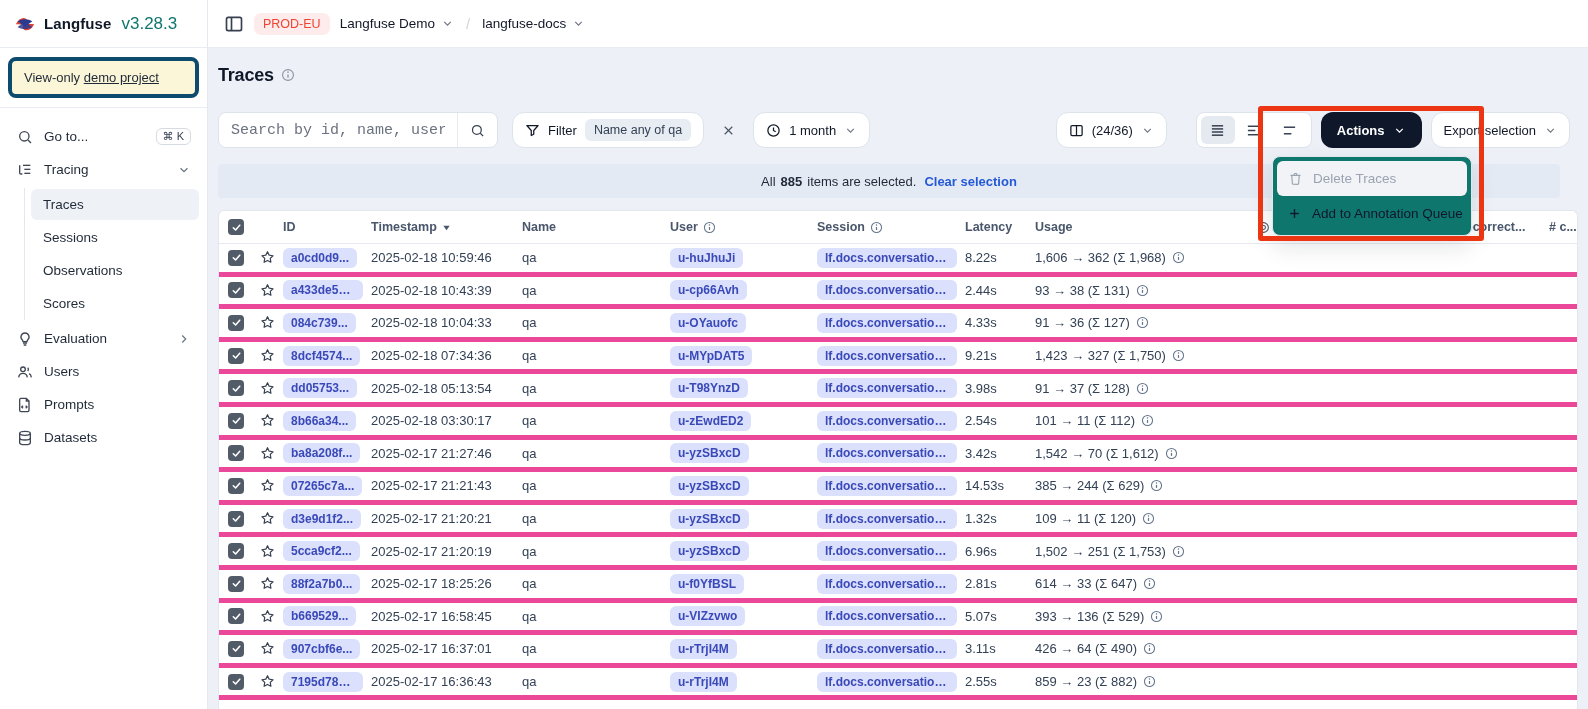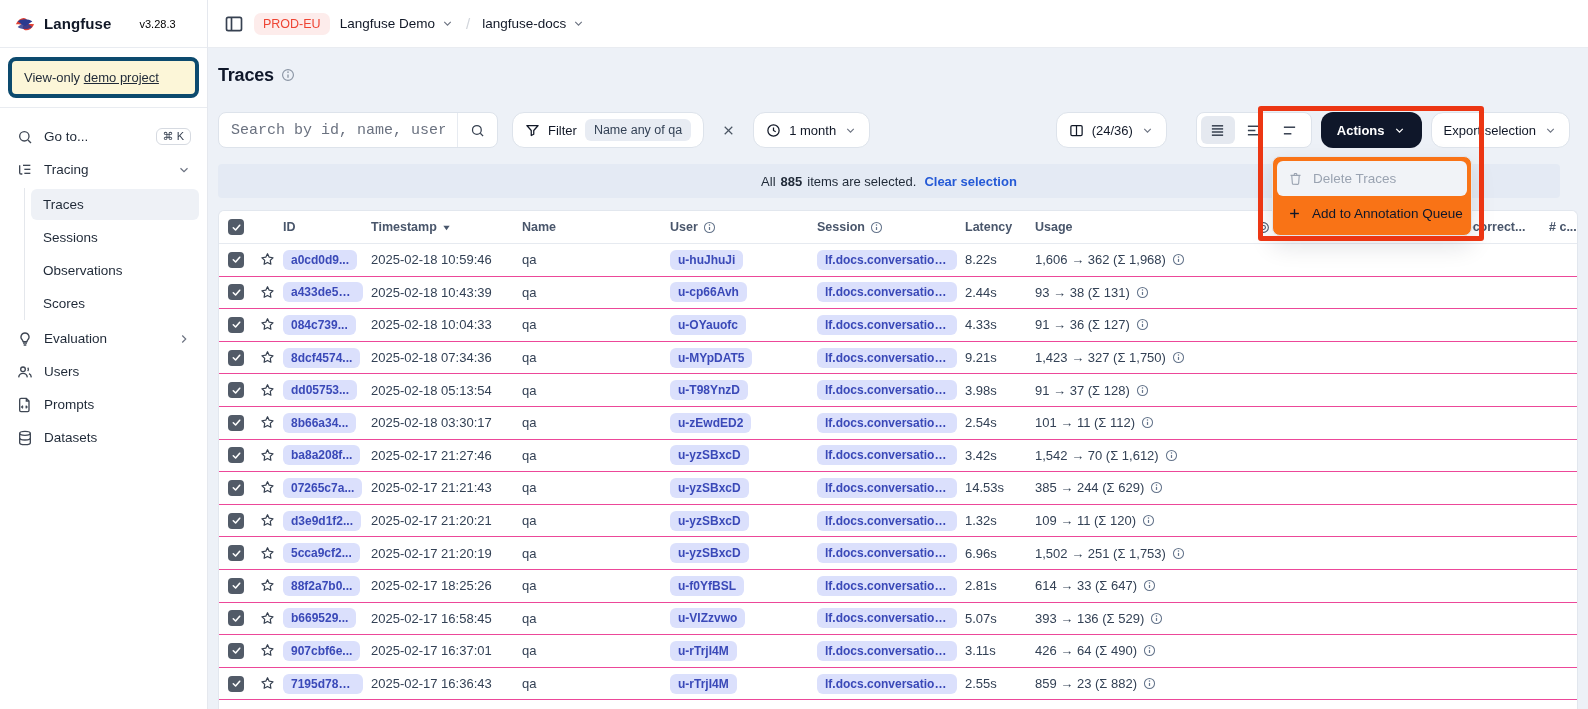--- a/index.html
+++ b/index.html
@@ -5,21 +5,21 @@
   * { margin:0; padding:0; box-sizing:border-box; }
   html,body { width:1588px; height:709px; overflow:hidden; }
   body { font-family:"Liberation Sans","DejaVu Sans",sans-serif; font-size:13px; color:#1f2937; background:#fff; position:relative; }
   .app { display:flex; width:1588px; height:709px; }
 
   
   .sidebar { width:208px; min-width:208px; background:#fff; border-right:1px solid #e5e8ee; display:flex; flex-direction:column; }
   .logo-row { height:48px; display:flex; align-items:center; gap:8px; padding:0 14px; border-bottom:1px solid #e9ecf1; }
   .logo-mark { width:22px; height:18px; }
   .brand { font-weight:700; font-size:15px; color:#111827; letter-spacing:.1px; }
-  .version { font-size:11px; color:#000000; margin-left:20px; }
+  .version { font-size:17px; color:#0f766e; margin-left:2px; }
   .viewonly-wrap { padding:9px 8px; border-bottom:1px solid #e9ecf1; }
   .viewonly { background:#fcf6d8; border:4px solid #0c4a6e; border-radius:8px; padding:9px 12px; font-size:13px; color:#1f2937; }
   .viewonly a { color:#1f2937; text-decoration:underline; cursor:pointer; }
   .nav { padding:12px 8px; display:flex; flex-direction:column; }
   .nav-item { height:33px; display:flex; align-items:center; gap:10px; padding:0 8px; border-radius:6px; font-size:13.5px; color:#1f2937; cursor:pointer; }
   .nav-item .ni { width:18px; height:18px; display:flex; align-items:center; justify-content:center; color:#3f4754; }
   .nav-item .trail { margin-left:auto; color:#6b7280; display:flex; align-items:center; }
   .kbd { margin-left:auto; border:1px solid #d6dae1; border-radius:6px; padding:1px 6px; font-size:11px; color:#374151; background:#fff; }
   .sub-wrap { margin:2px 0 2px 16px; border-left:1px solid #e4e7ec; padding-left:6px; display:flex; flex-direction:column; }
   .sub-item { height:31px; display:flex; align-items:center; padding:0 12px; border-radius:6px; font-size:13.5px; color:#1f2937; cursor:pointer; margin:1px 0; }
@@ -57,31 +57,31 @@
 
   .banner { margin-top:16px; margin-right:18px; height:34px; background:#e4eaf4; border-radius:4px; display:flex; align-items:center; justify-content:center; gap:5px; font-size:13px; color:#1f2937; }
   .banner b { font-weight:700; }
   .banner a { color:#2459d6; font-weight:700; cursor:pointer; text-decoration:none; margin-left:3px; }
 
   
   .table-card { margin-top:12px; background:#fff; border:1px solid #e2e7ee; border-bottom:0; border-radius:6px 6px 0 0; overflow:hidden; flex:1; }
   .trow { display:grid; grid-template-columns:34px 28px 88px 151px 148px 147px 148px 70px 222px 142px 150px 80px; align-items:center; }
   .thead { height:33px; border-bottom:1px solid #e6eaf0; color:#49566b; font-size:12.5px; font-weight:600; }
   .th { display:flex; align-items:center; gap:5px; padding:0 6px 0 2px; white-space:nowrap; overflow:hidden; }
-  .tr { height:32.6px; border-bottom:1px solid #ec4899; }
+  .tr { height:32.6px; border-bottom:5px solid #ec4899; }
   .td { display:flex; align-items:center; padding:0 6px 0 2px; white-space:nowrap; overflow:hidden; font-size:13px; color:#334155; }
   .c-center { justify-content:center; padding:0; }
   .checkbox { width:16px; height:16px; border-radius:4px; background:#525b68; display:flex; align-items:center; justify-content:center; cursor:pointer; }
   .star { width:17px; height:17px; color:#374151; cursor:pointer; display:flex; }
   .badge { background:#dbe0fc; color:#3a49b8; font-weight:700; font-size:12px; padding:3px 8px; border-radius:6px; white-space:nowrap; overflow:hidden; text-overflow:ellipsis; max-width:100%; cursor:pointer; }
   .usage-wrap { gap:6px; }
   .sort-ic { color:#49566b; display:flex; }
 
   
-  .dropdown { position:absolute; left:1272px; top:156px; width:200px; background:#f97316; border:1px solid #e3e6ec; border-radius:8px; box-shadow:0 10px 24px rgba(15,23,42,.12); padding:4px; z-index:40; }
+  .dropdown { position:absolute; left:1272px; top:156px; width:200px; background:#0f766e; border:1px solid #e3e6ec; border-radius:8px; box-shadow:0 10px 24px rgba(15,23,42,.12); padding:4px; z-index:40; }
   .dd-item { height:35px; display:flex; align-items:center; gap:10px; padding:0 10px; border-radius:6px; font-size:13.5px; cursor:pointer; white-space:nowrap; }
   .dd-item.disabled { background:#f1f3f7; color:#9aa3b1; }
   .dd-item.normal { color:#0f172a; }
   .dd-ic { width:16px; display:flex; align-items:center; justify-content:center; }
   .red-box { position:absolute; left:1258px; top:106px; width:226px; height:135px; border:5px solid #ec3613; border-radius:3px; z-index:50; pointer-events:none; }
 
   svg { display:block; }
 </style>
 </head>
 <body>

